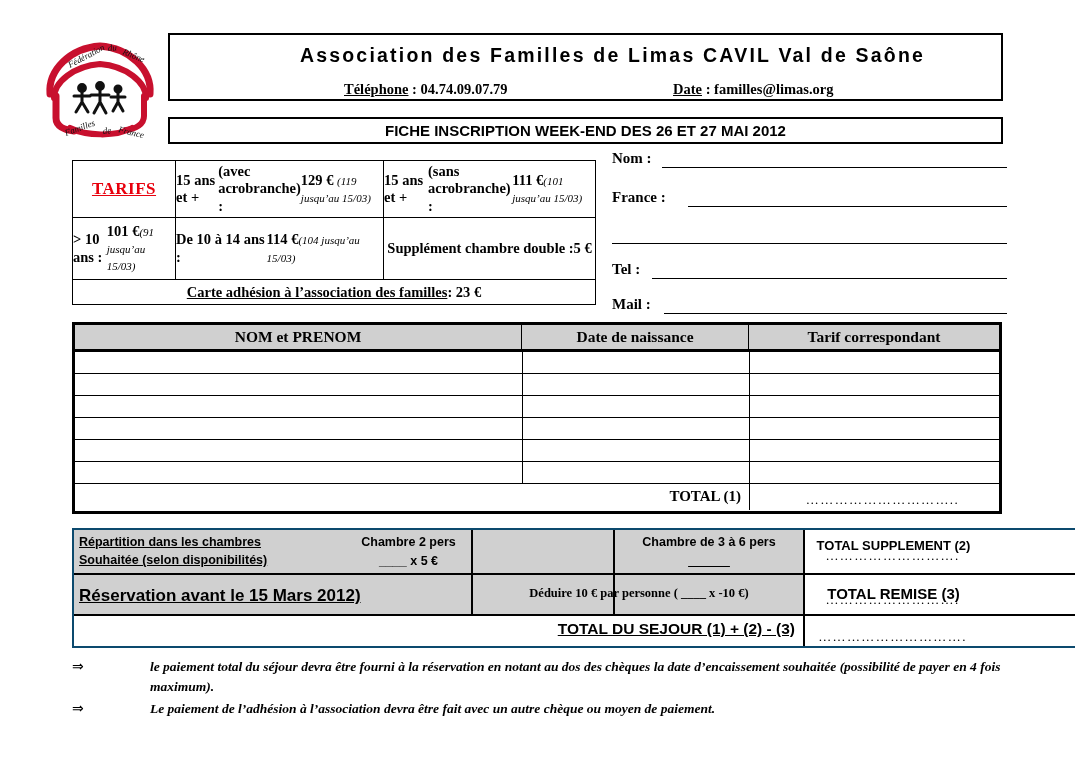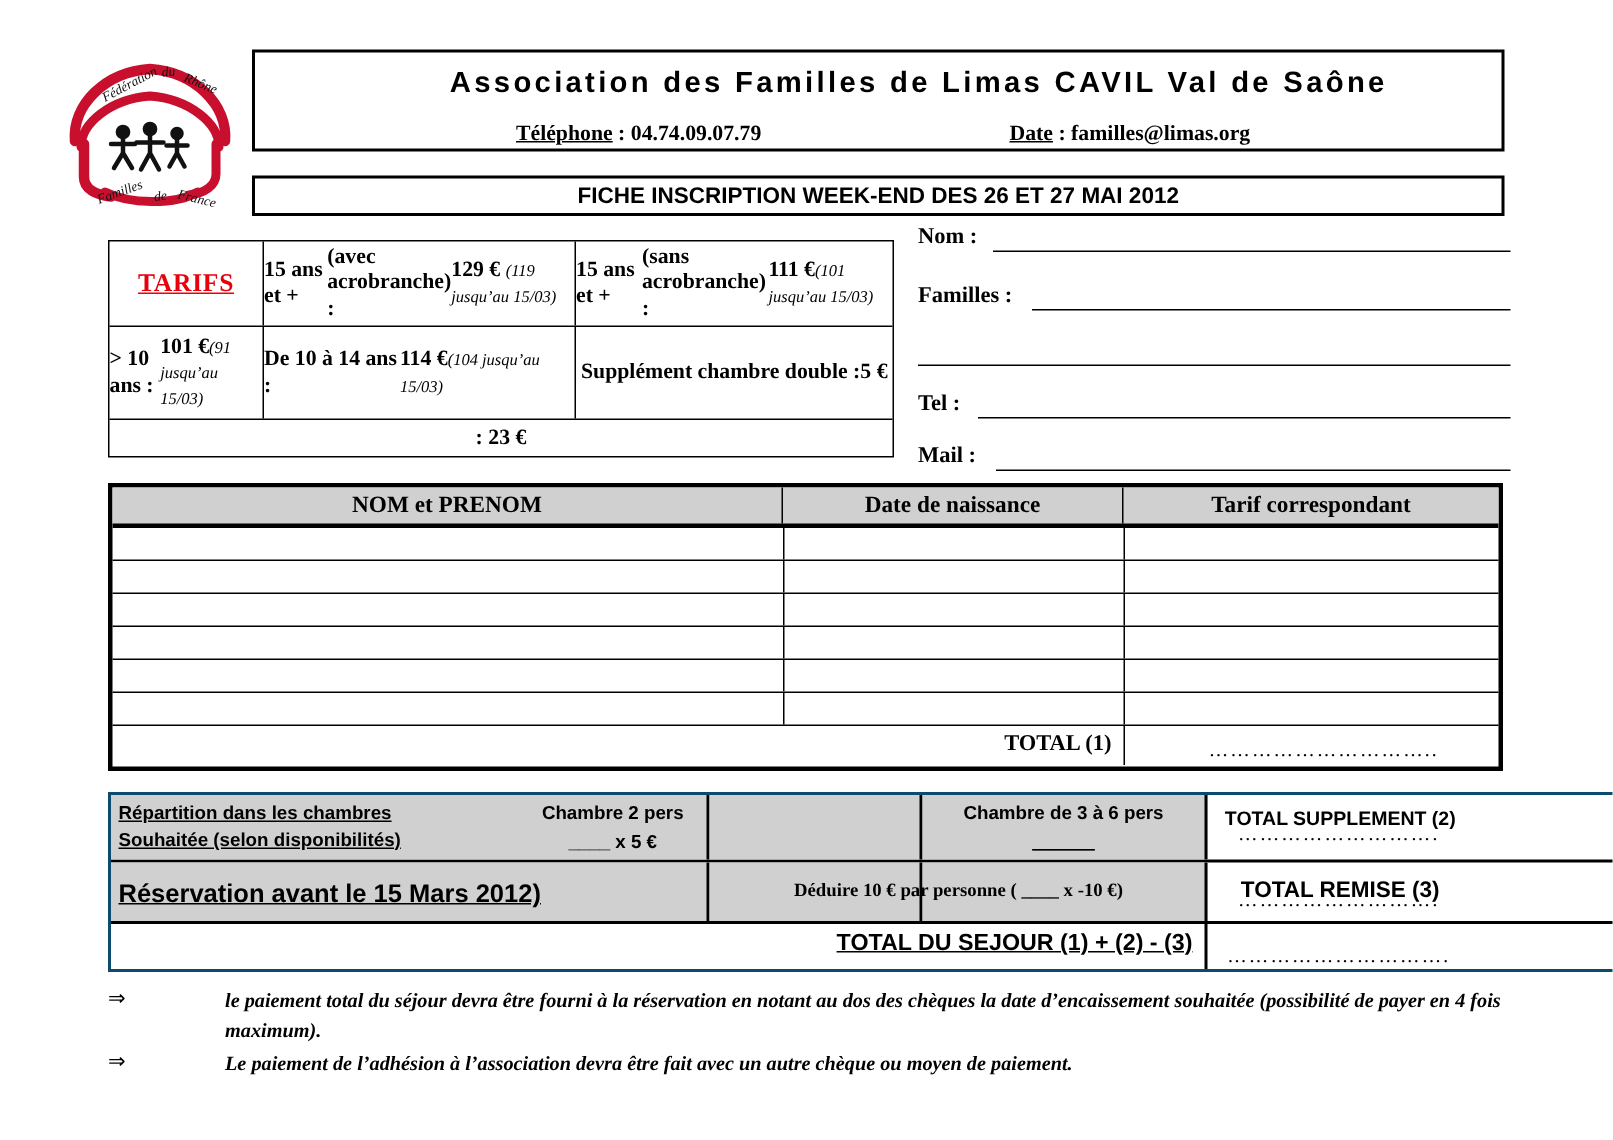--- a/index.html
+++ b/index.html
@@ -194,32 +194,33 @@
         <span><span>114 €</span><span class="sm">(104 jusqu’au 15/03)</span></span>
       </div>
       <div class="tc c3">
         <span>Supplément chambre double :</span>
         <span>5 €</span>
       </div>
     </div>
 
     <div class="tar-r3">
       <div class="adh">
+        <span class="u2">Carte adhésion à l’association des familles</span>
           <span> :  23 €</span>
       </div>
     </div>
   </div>
 
   <div class="form">
     <div class="frow" style="top:0;">
       <span class="flab">Nom :</span>
       <span class="fline" style="left:50px;width:345px;"></span>
     </div>
     <div class="frow" style="top:39px;">
-      <span class="flab">Familles :</span>
+      <span class="flab">France :</span>
       <span class="fline" style="left:76px;width:319px;"></span>
     </div>
     <div class="frow" style="top:76px;">
       <span class="fline" style="left:0px;width:395px;"></span>
     </div>
     <div class="frow" style="top:111px;">
       <span class="flab">Tel :</span>
       <span class="fline" style="left:40px;width:355px;"></span>
     </div>
     <div class="frow" style="top:146px;">

